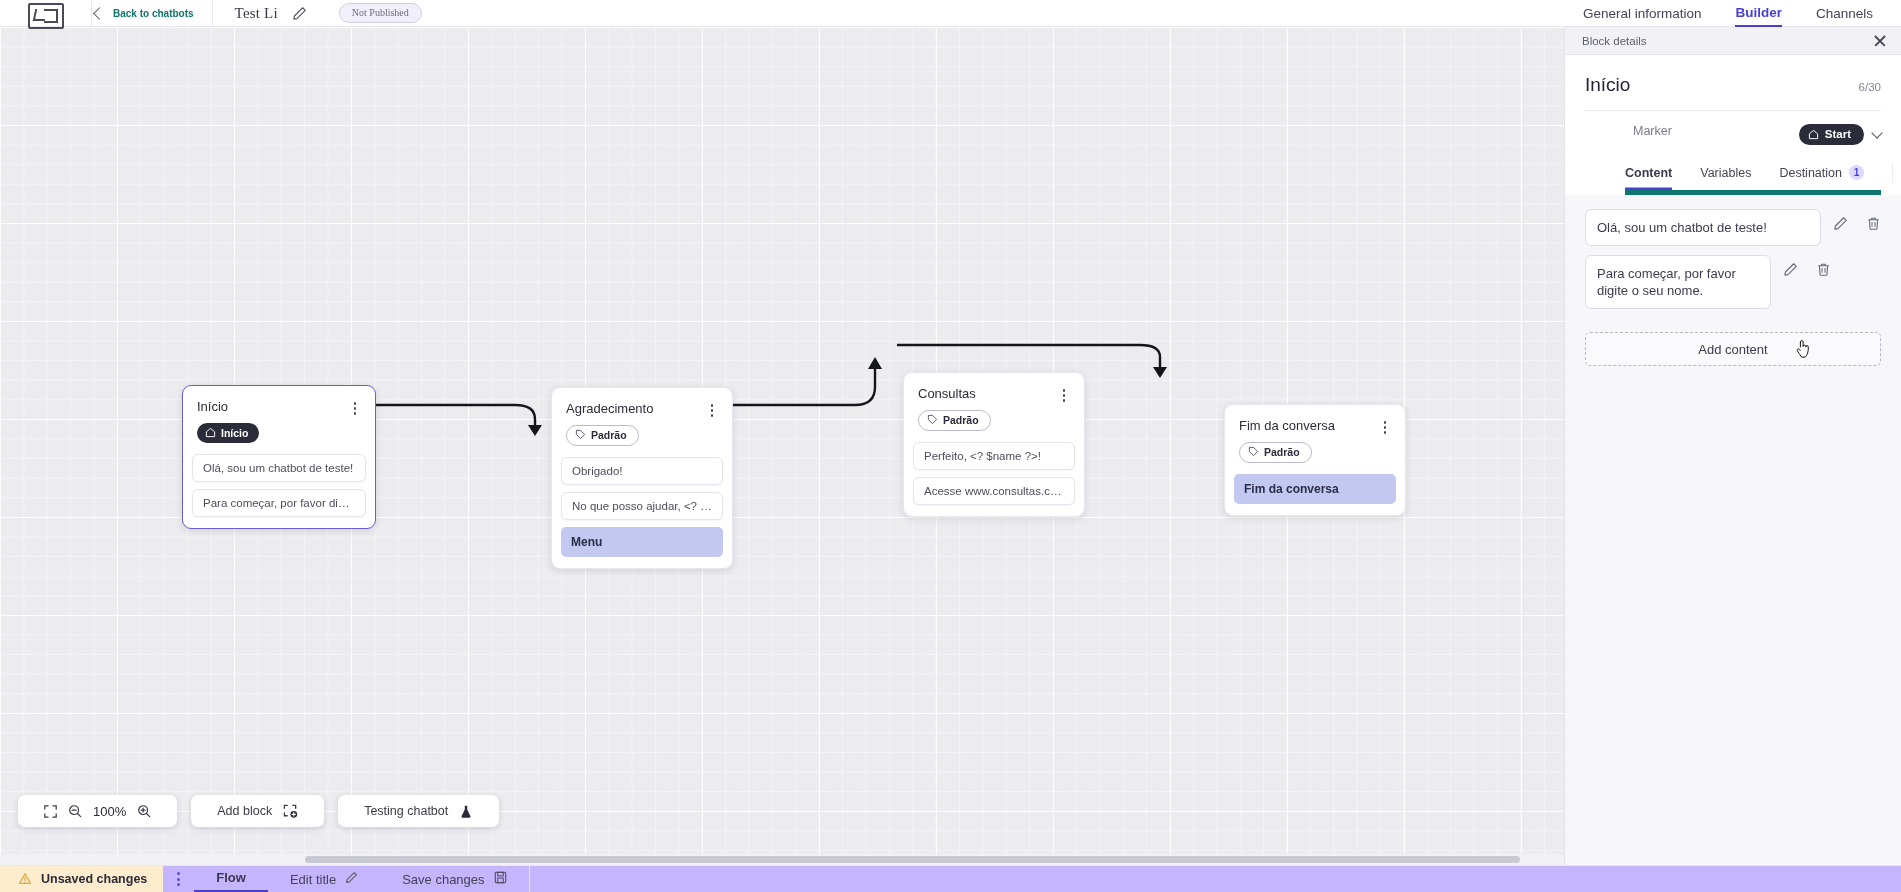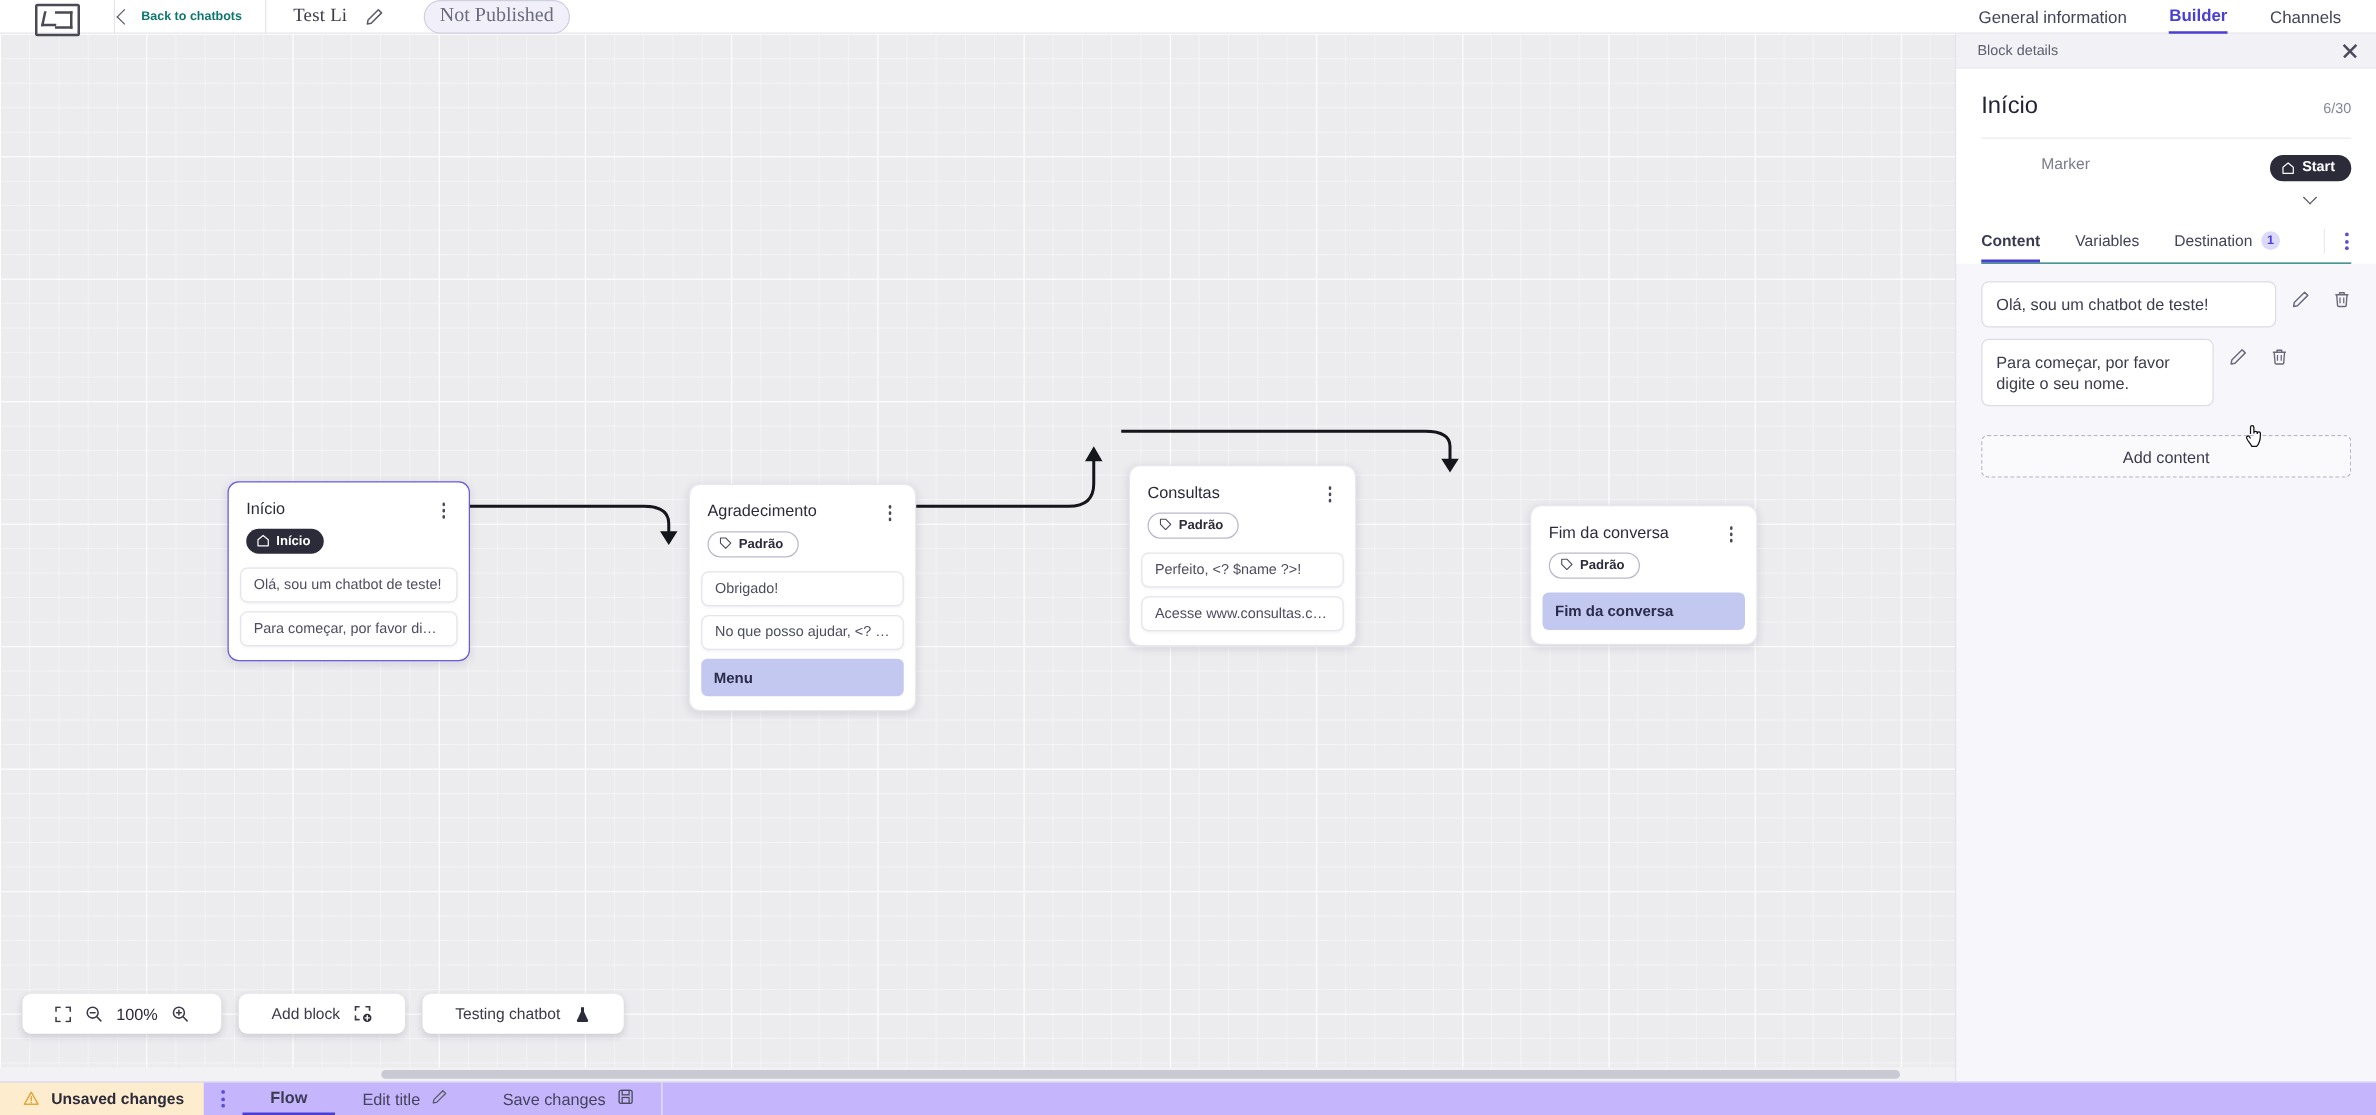--- a/index.html
+++ b/index.html
@@ -58,21 +58,21 @@
   }
   .doc-title { font-size: 15px; color: #3a3a48; white-space: nowrap; letter-spacing: .2px; }
   .pencil {
     width: 15px; height: 15px; position: relative; cursor: pointer;
   }
   .pencil svg { display:block; }
   .badge-notpub {
     margin-left: 18px;
     border: 1px solid #cfcfe0; border-radius: 20px;
     background: #f1f0fa; color: #6b6b7d;
-    font-size: 16px; padding: 3px 12px 4px; white-space: nowrap;
+    font-size: 10px; padding: 3px 12px 4px; white-space: nowrap;
   }
 
   
   .header-tabs {
     position: absolute; right: 28px; top: 0; height: 27px;
     display: flex; align-items: center; gap: 34px;
   }
   .htab {
     font-size: 13.5px; color: #43435a; height: 27px; display: flex; align-items: center;
     cursor: pointer; white-space: nowrap;
@@ -196,31 +196,31 @@
   }
   .panel-heading { font-size: 19px; color: #23233a; font-weight: 400; }
   .panel-count { font-size: 11.5px; color: #85859a; }
 
   .marker-row {
     display: flex; justify-content: space-between;
     padding: 13px 0 11px;
     margin-left: 48px;
   }
   .marker-label { font-size: 12.5px; color: #7b7b90; }
-  .marker-right { display: flex; align-items: center; gap: 9px; cursor: pointer; flex-direction: column; }
+  .marker-right { display: flex; align-items: center; gap: 9px; cursor: pointer; }
   .marker-pill {
     display: inline-flex; align-items: center; gap: 6px;
     background: #2b2b3a; color: #fff; border-radius: 16px;
     font-size: 11.5px; font-weight: 700; padding: 4px 13px 5px 9px;
   }
   .chev-down { width: 8px; height: 8px; border-right: 1.6px solid #5a5a68; border-bottom: 1.6px solid #5a5a68; transform: rotate(45deg); margin-bottom:3px;}
 
   .ptabs {
-    display: flex; align-items: center; border-bottom: 1px solid #0f766e;
-    position: relative; gap: 0;
+    display: flex; align-items: center; border-bottom: 5px solid #0f766e;
+    position: relative; gap: 0; margin-left: 40px;
   }
   .ptab {
     font-size: 12.5px; color: #43435a; padding: 9px 0 10px; margin-right: 28px;
     cursor: pointer; display: flex; align-items: center; gap: 7px; white-space: nowrap;
   }
   .ptab.active { color: #3a3a52; font-weight: 700; box-shadow: inset 0 -2.5px 0 #4a3fd1; }
   .tab-badge {
     background: #ddd9fa; color: #4a3fd1; font-size: 10px; font-weight: 700;
     border-radius: 50%; width: 15px; height: 15px; display:flex; align-items:center; justify-content:center;
   }

